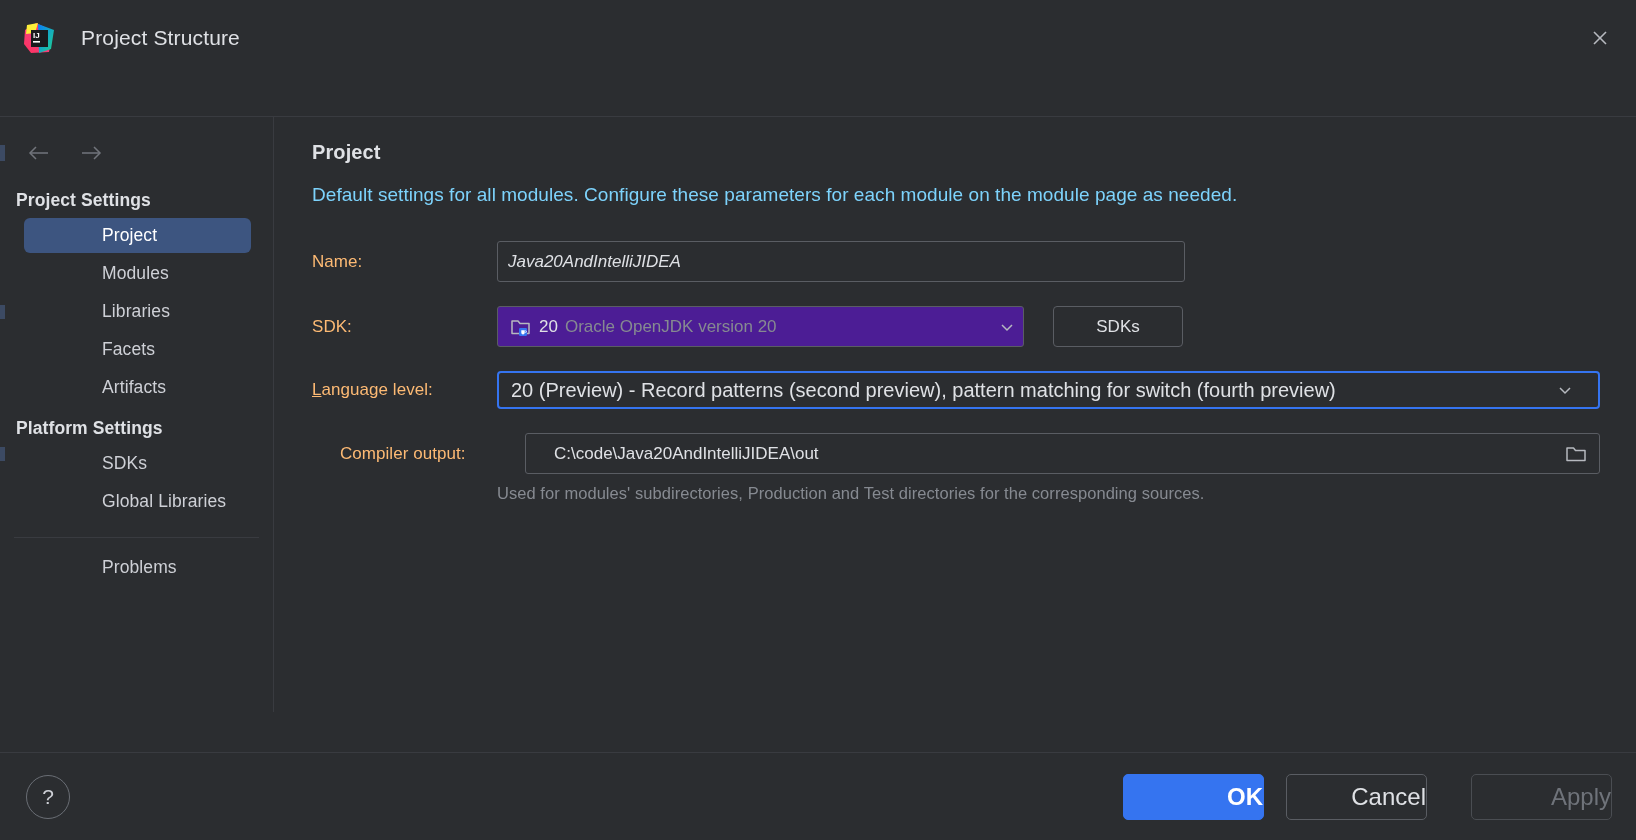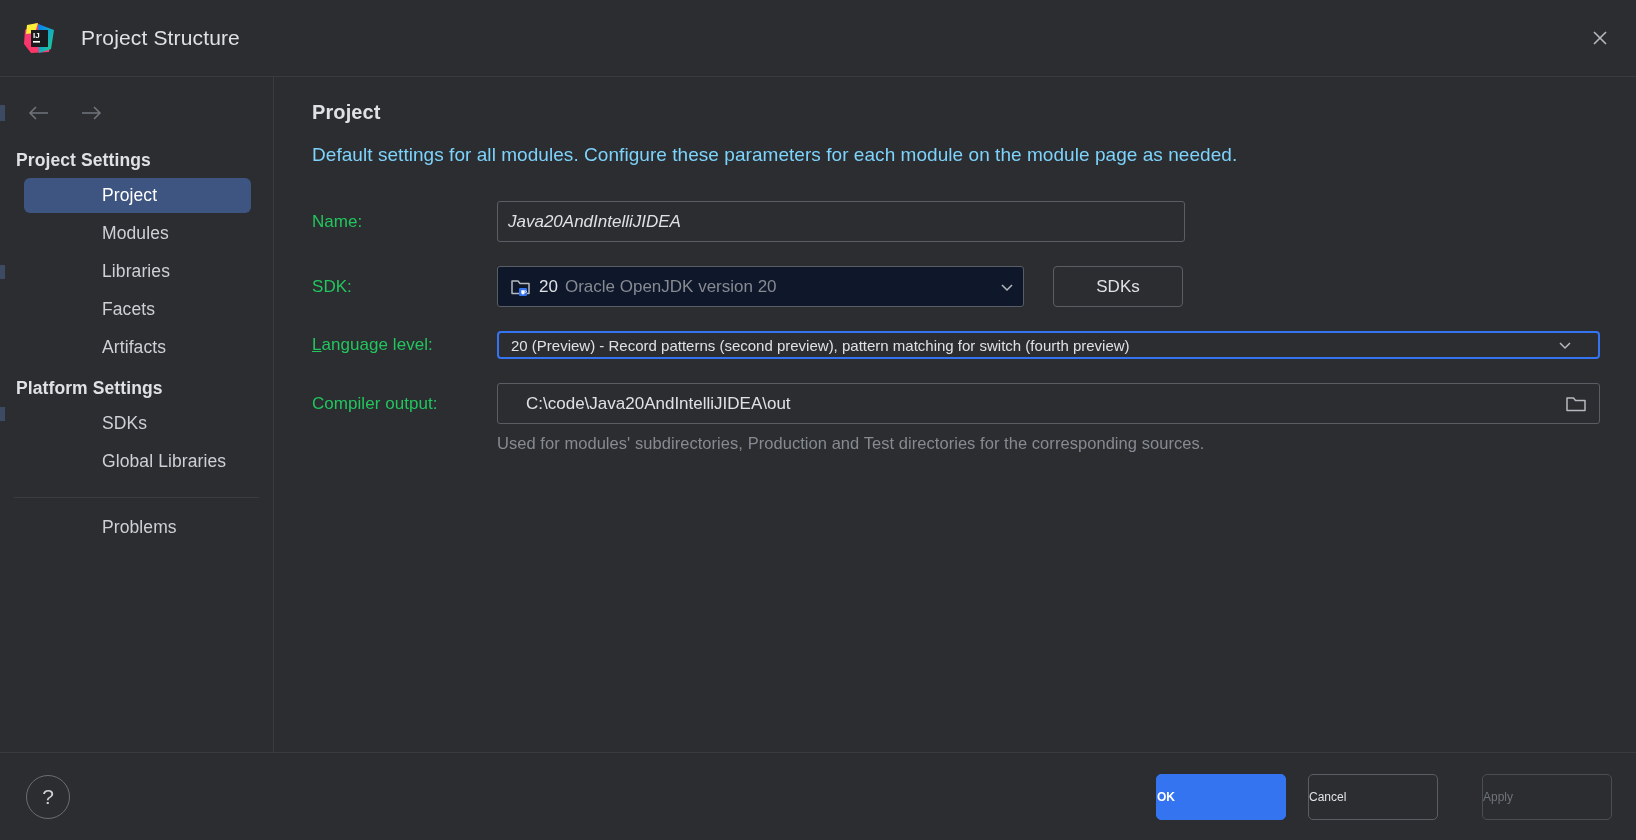--- a/index.html
+++ b/index.html
@@ -12,20 +12,21 @@
     overflow: hidden;
   }
 
   .dialog {
     position: relative;
     width: 1636px;
     height: 840px;
     background: #2b2d30;
     display: flex;
     flex-direction: column;
+    gap: 40px;
   }
 
   
   .titlebar {
     height: 76px;
     flex: 0 0 76px;
     display: flex;
     align-items: center;
     padding: 0 18px 0 22px;
     position: relative;
@@ -142,21 +143,21 @@
 
   .form-row {
     display: flex;
     align-items: center;
     margin-bottom: 24px;
   }
   .form-label {
     width: 185px;
     flex: 0 0 185px;
     font-size: 17px;
-    color: #22c55e;
+    color: #fdba74;
     text-align: left;
     padding-right: 12px;
     letter-spacing: .05px;
   }
   .mnemonic { text-decoration: underline; }
 
   .text-field {
     height: 41px;
     background: #2b2d30;
     border: 1px solid #5a5d63;
@@ -165,21 +166,21 @@
     align-items: center;
     padding: 0 10px;
     font-size: 17px;
     color: #dfe1e5;
     cursor: text;
   }
   .name-field { width: 688px; font-style: italic; }
 
   .combo {
     height: 41px;
-    background: #0f172a;
+    background: #4c1d95;
     border: 1px solid #5a5d63;
     border-radius: 3px;
     display: flex;
     align-items: center;
     padding: 0 8px 0 12px;
     font-size: 17px;
     cursor: default;
     position: relative;
   }
   .sdk-combo { width: 527px; }
@@ -200,28 +201,28 @@
     display: flex;
     align-items: center;
     justify-content: center;
     cursor: default;
     font-family: "Liberation Sans", sans-serif;
   }
   .edit-btn { margin-left: 29px; width: 130px; }
 
   .lang-combo {
     flex: 1 1 auto;
-    height: 28px;
+    height: 38px;
     background: #2b2d30;
     border: 2px solid #3574f0;
     border-radius: 4px;
     display: flex;
     align-items: center;
     padding: 0 25px 0 12px;
-    font-size: 15px;
+    font-size: 20px;
     color: #dfe1e5;
     cursor: default;
     margin-right: 2px;
   }
 
   .path-field {
     flex: 1 1 auto;
     height: 41px;
     background: #2b2d30;
     border: 1px solid #5a5d63;
@@ -270,26 +271,26 @@
     align-items: center;
     justify-content: center;
     color: #ced0d6;
     font-size: 21px;
     cursor: pointer;
   }
   .footer-spacer { flex: 1 1 auto; }
   .footer-btns { display: flex; gap: 22px; align-items: center; }
   .btn-footer {
     height: 46px;
-    width: 130px;
+    width: 141px;
     border-radius: 5px;
-    font-size: 12px;
-    display: flex;
-    align-items: center;
-    justify-content: flex-start;
+    font-size: 24px;
+    display: flex;
+    align-items: center;
+    justify-content: flex-end;
     cursor: default;
     border: 1px solid #5a5d63;
     background: #2b2d30;
     color: #dfe1e5;
   }
   .btn-primary {
     background: #3574f0;
     border: 1px solid #3574f0;
     color: #ffffff;
     font-weight: bold;
@@ -439,21 +440,21 @@
         <div class="lang-combo">
           <span>20 (Preview) - Record patterns (second preview), pattern matching for switch (fourth preview)</span>
           <span class="arrow" style="margin-left:auto;padding-left:10px;display:flex;align-items:center;">
             <svg width="16" height="16" viewBox="0 0 16 16">
               <polyline points="3,6 8,11 13,6" fill="none" stroke="#b6b9bf" stroke-width="1.5"></polyline>
             </svg>
           </span>
         </div>
       </div>
 
-      <div class="form-row" style="margin-bottom:18px;">
+      <div class="form-row" style="margin-bottom:18px;margin-left:28px;">
         <div class="form-label">Compiler output:</div>
         <div class="path-field">
           <span>C:\code\Java20AndIntelliJIDEA\out</span>
           <span class="browse-btn">
             <svg width="22" height="20" viewBox="0 0 22 20">
               <path d="M2 4 h6.5 l2 2.5 h9.5 v10 h-18 z" fill="none" stroke="#b6b9bf" stroke-width="1.5" stroke-linejoin="round"></path>
             </svg>
           </span>
         </div>
       </div>

